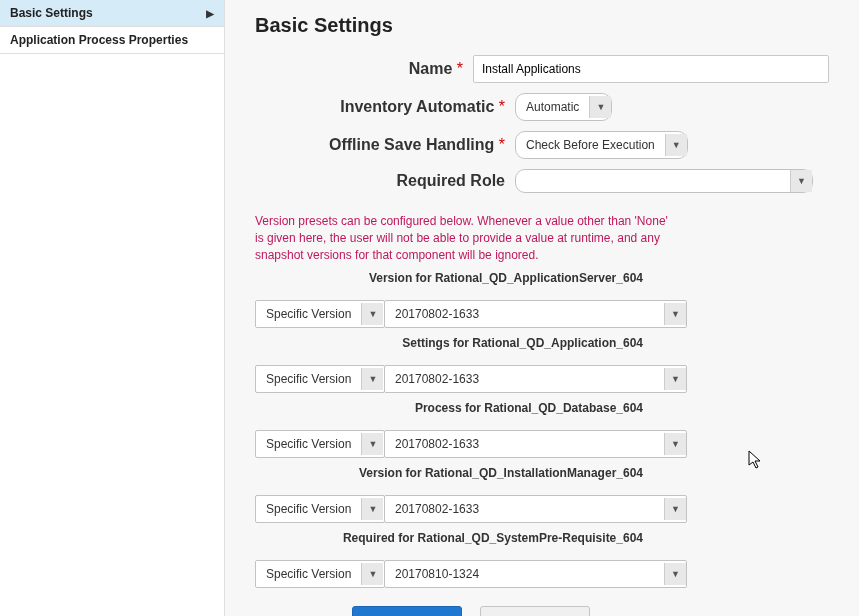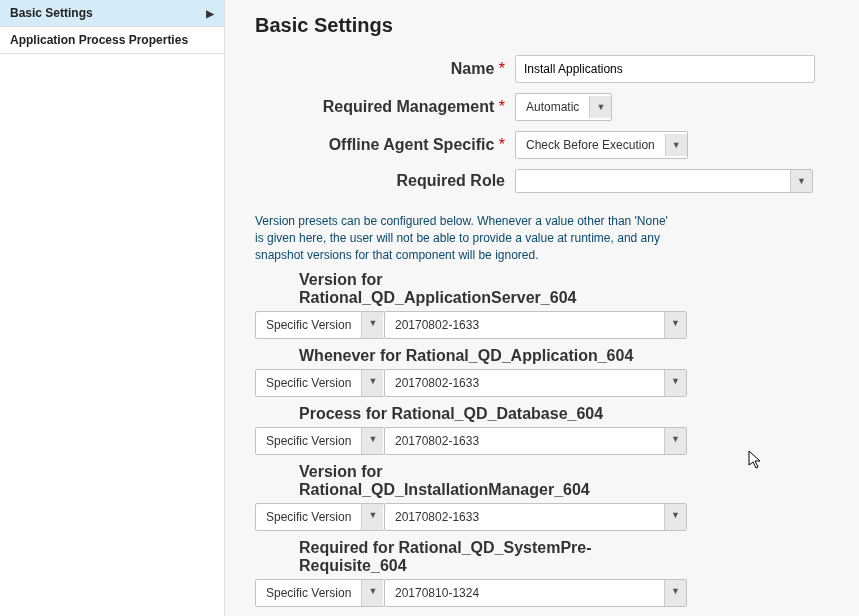--- a/index.html
+++ b/index.html
@@ -8,31 +8,31 @@
 .sidebar { width: 225px; flex-shrink: 0; background: #fff; border-right: 1px solid #e0e0e0; }
 .sidebar-item { padding: 6px 10px; border-bottom: 1px solid #ddd; cursor: pointer; display: flex; justify-content: space-between; align-items: center; font-size: 12px; font-weight: bold; color: #222; }
 .sidebar-item.selected { background: #d6ebf8; }
 .sidebar-item .arrow { color: #333; font-size: 10px; }
 .main { flex: 1; padding: 14px 30px 20px 30px; overflow-y: auto; }
 .page-title { font-size: 20px; color: #222; margin-bottom: 18px; }
 .form-row { display: flex; align-items: center; margin-bottom: 10px; }
 .form-label { width: 260px; text-align: right; padding-right: 10px; font-weight: bold; color: #333; font-size: 16px; }
 .form-label .req { color: #c00; font-weight: normal; }
 .form-ctrl { flex: 1; }
-input.text { width: 300px; padding: 6px 8px; border: 1px solid #c8c8c8; border-radius: 2px; font-size: 12px; background: #fff; }
-.select { display: inline-flex; align-items: center; background: #eee; border: 1px solid #c2c2c2; border-radius: 2px; }
+input.text { width: 356px; padding: 6px 8px; border: 1px solid #c8c8c8; border-radius: 2px; font-size: 12px; background: #fff; }
+.select { display: inline-flex; align-items: center; background: #eee; border: 1px solid #c2c2c2; border-radius: 10px; }
 .select.wide { width: 298px; background: #fff; }
 .select-label { padding: 6px 10px; flex: 1; font-size: 12px; }
 .select-btn { width: 22px; text-align: center; border-left: 1px solid #ccc; background: #e8e8e8; padding: 6px 0; font-size: 9px; color: #555; }
 .select.medium { background: #fff; }
-.note { padding: 10px 0 8px 0; max-width: 420px; color: #0c4a6e; font-size: 12px; line-height: 1.4; }
+.note { padding: 10px 0 8px 0; max-width: 420px; color: #be185d; font-size: 12px; line-height: 1.4; }
 .version-block { margin-bottom: 8px; }
-.version-title { font-weight: bold; text-align: left; margin-bottom: 4px; font-size: 16px; padding: 0 44px; }
+.version-title { font-weight: bold; text-align: right; margin-bottom: 4px; font-size: 12px; padding: 0 44px; }
 .version-row { display: flex; align-items: stretch; }
-.vselect { display: inline-flex; border: 1px solid #c2c2c2; border-radius: 2px; background: #fff; }
+.vselect { display: inline-flex; align-items: center; border: 1px solid #c2c2c2; border-radius: 2px; background: #fff; margin-top: 11px; }
 .vselect .lbl { padding: 6px 10px; font-size: 12px; }
 .vselect .caret { width: 22px; text-align: center; border-left: 1px solid #ccc; background: #e8e8e8; padding: 6px 0; font-size: 9px; color: #555; }
 .vselect.type { width: 130px; }
 .vselect.ver { flex: 1; margin-left: -1px; }
 .vselect.ver .lbl { flex: 1; }
 .vwrap { width: 432px; }
 .btnrow { display: flex; justify-content: center; gap: 18px; margin-top: 18px; width: 432px; }
 .btn { width: 110px; padding: 7px 0; text-align: center; border-radius: 3px; font-size: 12px; cursor: pointer; border: 1px solid #bbb; }
 .btn-primary { background: #1f77d0; color: #fff; border: 1px solid #1b66b5; }
 .btn-secondary { background: #f0f0f0; color: #333; border: 1px solid #c4c4c4; }
@@ -60,33 +60,33 @@
         <span>Name</span> <span class="req">*</span>
       </div>
       <div class="form-ctrl">
         <input class="text" type="text" value="Install Applications" style="">
       </div>
     </div>
 
 
     <div class="form-row">
       <div class="form-label">
-        <span>Required Management</span> <span class="req">*</span>
+        <span>Inventory Automatic</span> <span class="req">*</span>
       </div>
       <div class="form-ctrl">
         <div class="select medium">
           <span class="select-label">Automatic</span>
           <span class="select-btn">▼</span>
         </div>
       </div>
     </div>
 
     <div class="form-row">
       <div class="form-label">
-        <span>Offline Agent Specific</span> <span class="req">*</span>
+        <span>Offline Save Handling</span> <span class="req">*</span>
       </div>
       <div class="form-ctrl">
         <div class="select medium">
           <span class="select-label">Check Before Execution</span>
           <span class="select-btn">▼</span>
         </div>
       </div>
     </div>
 
     <div class="form-row">
@@ -111,21 +111,21 @@
               <span class="lbl">Specific Version</span>
               <span class="caret">▼</span>
             </div>
             <div class="vselect ver">
               <span class="lbl">20170802-1633</span>
               <span class="caret">▼</span>
             </div>
           </div>
         </div>
         <div class="version-block vwrap">
-          <div class="version-title">Whenever for Rational_QD_Application_604</div>
+          <div class="version-title">Settings for Rational_QD_Application_604</div>
           <div class="version-row">
             <div class="vselect type">
               <span class="lbl">Specific Version</span>
               <span class="caret">▼</span>
             </div>
             <div class="vselect ver">
               <span class="lbl">20170802-1633</span>
               <span class="caret">▼</span>
             </div>
           </div>

